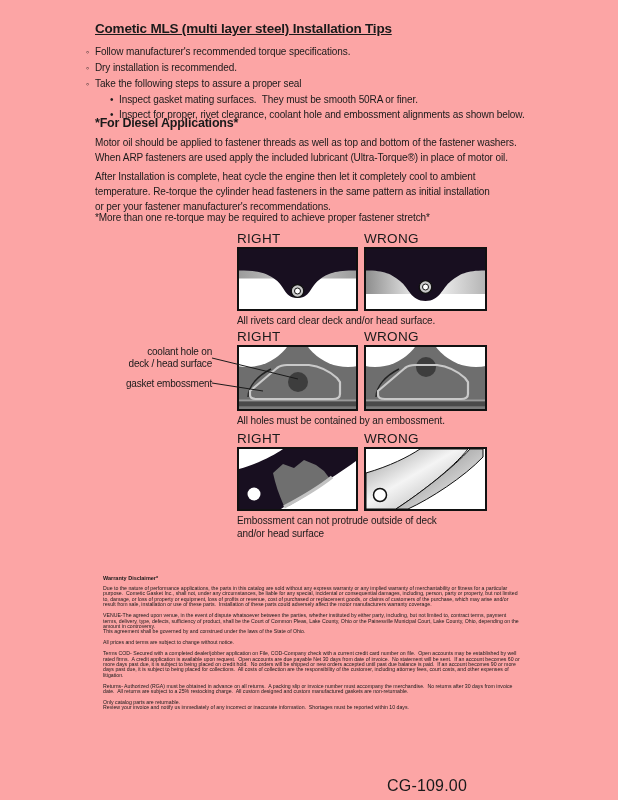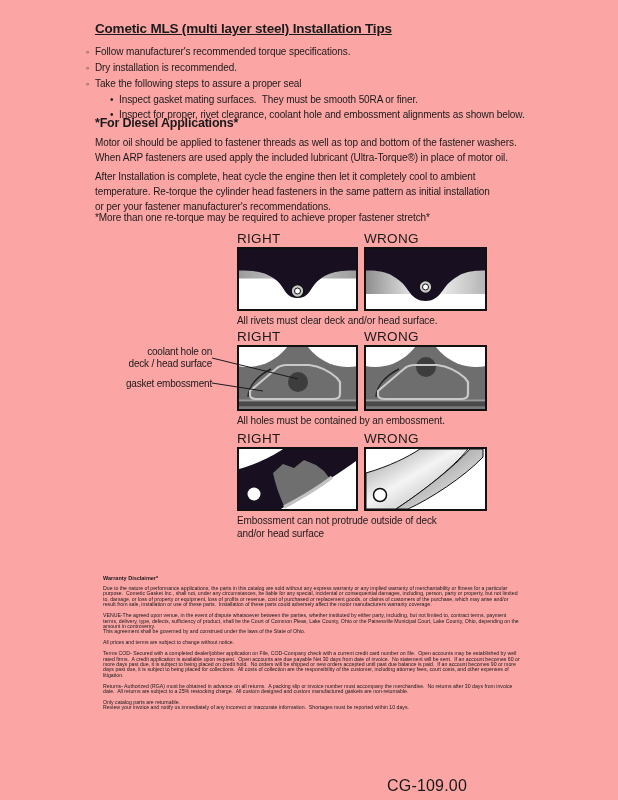--- a/index.html
+++ b/index.html
@@ -98,21 +98,21 @@
           </linearGradient>
         </defs>
         <rect x="1" y="1" width="121" height="62" fill="#ffffff"></rect>
         <rect x="2" y="23" width="119" height="24" fill="url(#g1w)"></rect>
         <path d="M2,2 H121 V23.5 C102,23.5 96,27 87,34 C78,41 76,54 61.5,54 C47,54 45,41 36,34 C27,27 21,23.5 2,23.5 Z" fill="#180f20"></path>
         <circle cx="61.5" cy="40" r="6.3" fill="#c9c9c9" stroke="#111111" stroke-width="1.3"></circle>
         <circle cx="61.5" cy="40" r="3" fill="#ffffff" stroke="#111111" stroke-width="1"></circle>
         <rect x="1" y="1" width="121" height="62" fill="none" stroke="#111111" stroke-width="2"></rect>
       </svg>
     </div>
-    <div class="figcaption">All rivets must clear deck and/or head surface.</div>
+    <div class="figcaption">All rivets card clear deck and/or head surface.</div>
   </div>
 
   <div class="abs figure fig2">
     <div class="figlabels">
       <div class="flabel l">RIGHT</div>
       <div class="flabel r">WRONG</div>
     </div>
     <div class="figboxes">
       <svg width="121" height="66" viewBox="0 0 121 66">
         <rect x="1" y="1" width="119" height="64" fill="#ffffff"></rect>

